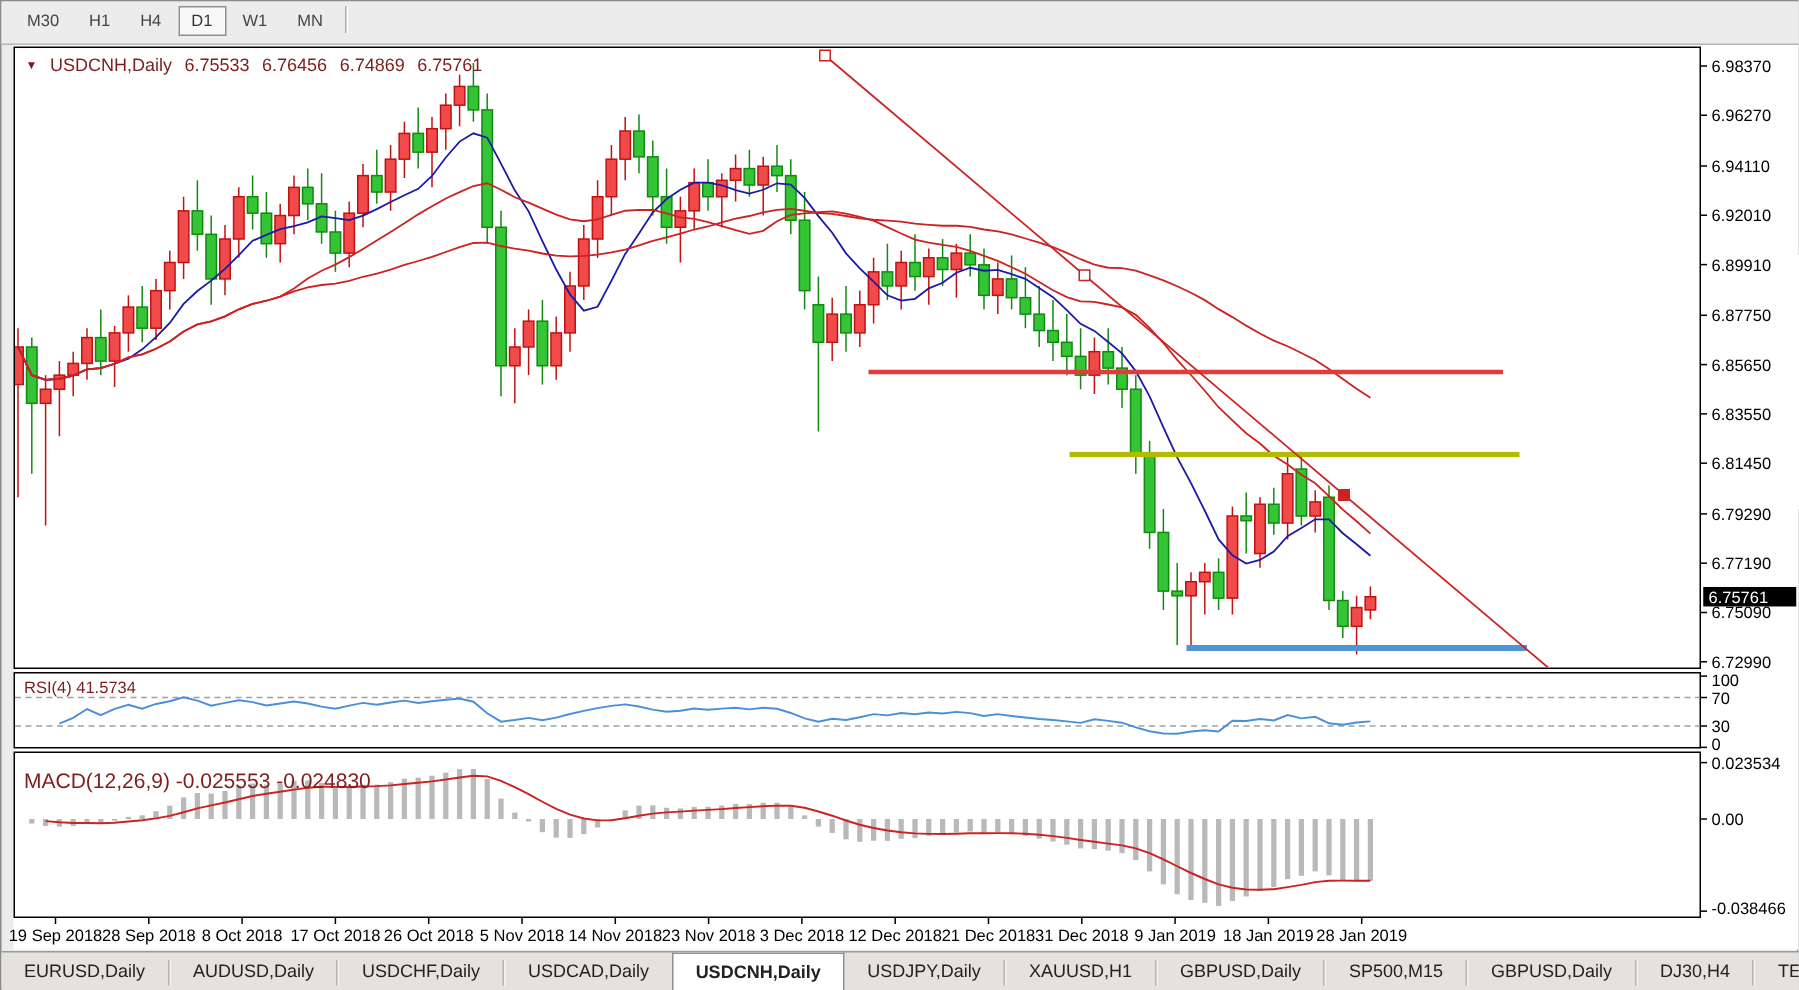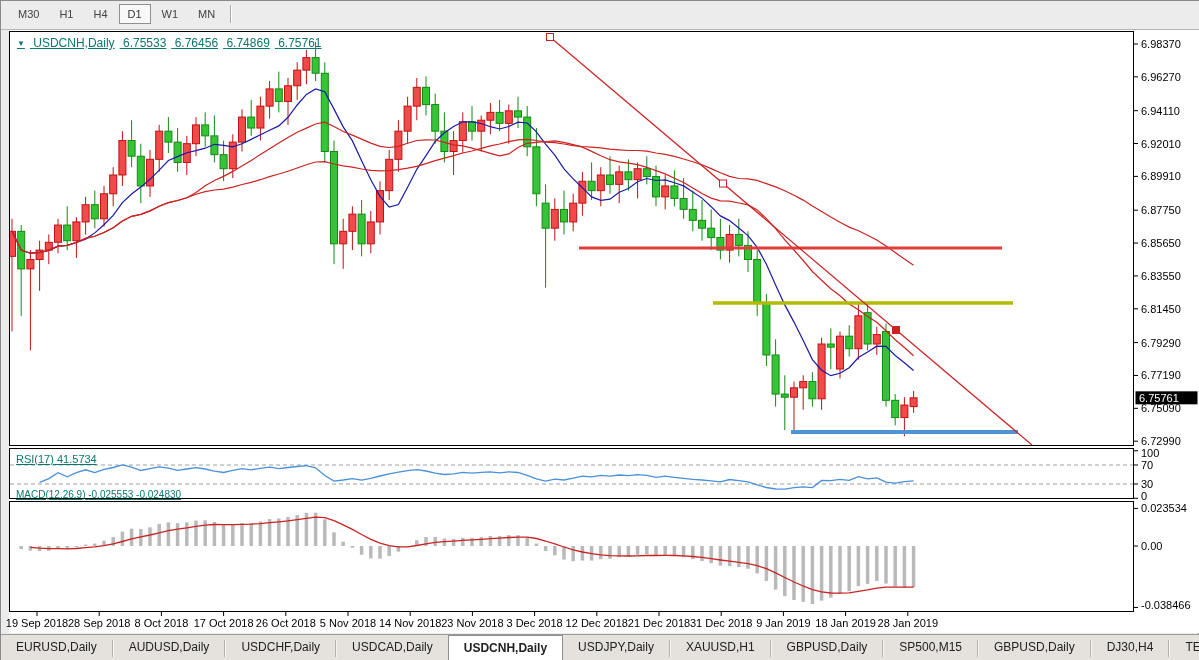--- a/index.html
+++ b/index.html
@@ -4,25 +4,25 @@
 <style>
   html,body{margin:0;padding:0;}
   body{width:1199px;height:660px;font-family:"Liberation Sans",sans-serif;background:#ececec;overflow:hidden;}
   #app{position:relative;width:1199px;height:660px;border:1px solid #8a8a8a;box-sizing:border-box;background:#ececec;}
   #toolbar{position:absolute;left:0;top:0;width:1199px;height:28px;background:#ececec;border-bottom:1px solid #b5b5b5;z-index:5;}
   .tf-btn{display:inline-block;margin:3px 1px 0 1px;padding:3px 8px;font-size:11px;color:#444;border:1px solid transparent;cursor:default;}
   .tf-btn.active{background:#f8f8f8;border:1px solid #8f8f8f;color:#333;}
   .tf-sep{display:inline-block;width:0;height:18px;border-left:1px solid #aaa;border-right:1px solid #fff;margin:0 5px;vertical-align:middle;}
   #client{position:absolute;left:8px;top:29px;width:1190px;height:603px;background:#ffffff;}
   #chart-svg{position:absolute;left:0;top:0;z-index:2;}
-  .overlay{position:absolute;z-index:4;color:#0f766e;white-space:nowrap;text-decoration:underline;}
+  .overlay{position:absolute;z-index:4;color:#7f1d1d;white-space:nowrap;}
   #hdr{left:16px;top:35px;font-size:12px;}
   #hdr span{margin-right:5px;}
   #rsi-lbl{left:15px;top:452px;font-size:11px;}
-  #macd-lbl{left:15px;top:488px;font-size:10px;}
+  #macd-lbl{left:15px;top:511px;font-size:14px;}
   .tri{font-size:8px;vertical-align:1px;}
   #tabbar{position:absolute;left:0;top:633px;width:1199px;height:27px;background:#e5e2dd;border-top:1px solid #9a9a9a;z-index:5;display:flex;align-items:stretch;}
   .tab{font-size:12px;color:#222;padding:5px 15px 0 15px;cursor:default;}
   .tab.active{background:#ffffff;border:1px solid #8f8f8f;border-bottom:none;font-weight:bold;margin-top:0;padding-top:5px;}
   .tab-div{width:0;border-left:1px solid #b7b4ae;border-right:1px solid #f6f4f0;margin:5px 0;}
 </style>
 </head>
 <body>
 
 <div id="app">
@@ -441,21 +441,21 @@
   <div class="overlay" id="hdr">
     <span class="tri">▼</span>
     <span>USDCNH,Daily</span>
     <span>6.75533</span>
     <span>6.76456</span>
     <span>6.74869</span>
     <span>6.75761</span>
   </div>
 
   <div class="overlay" id="rsi-lbl">
-    <span>RSI(17)</span>
+    <span>RSI(4)</span>
     <span>41.5734</span>
   </div>
 
   <div class="overlay" id="macd-lbl">
     <span>MACD(12,26,9)</span>
     <span>-0.025553</span>
     <span>-0.024830</span>
   </div>
 
   <div id="tabbar">

